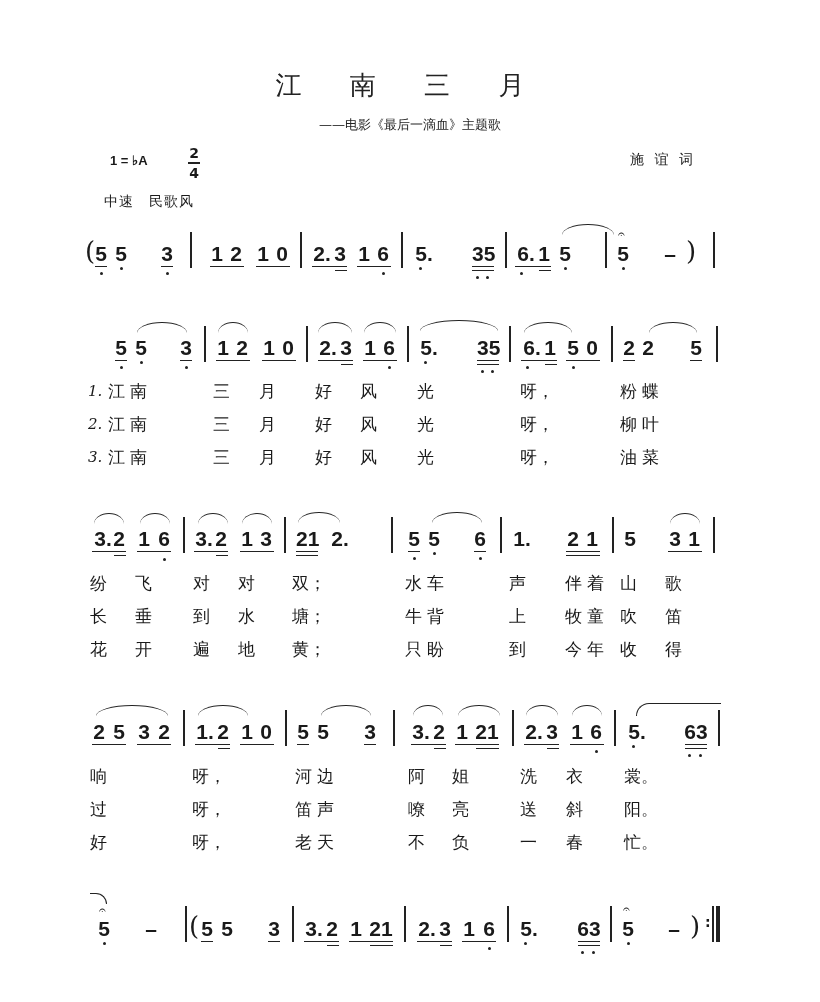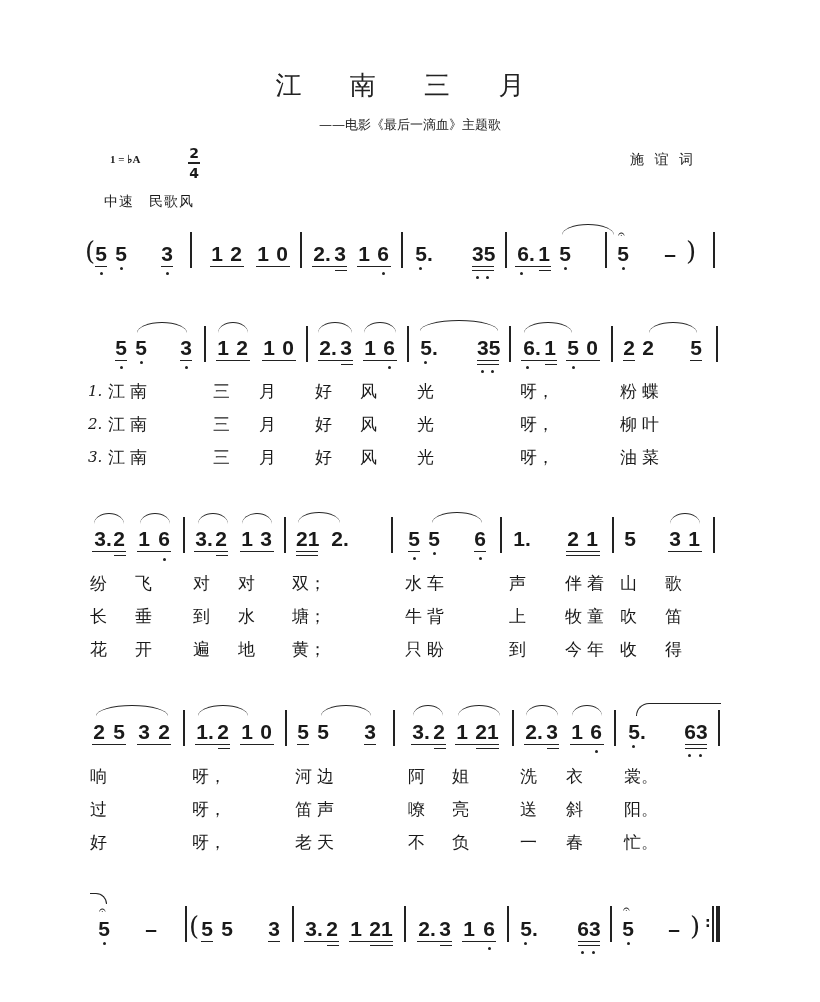--- a/index.html
+++ b/index.html
@@ -3,21 +3,21 @@
 <meta charset="utf-8">
 <style>
   html, body { margin:0; padding:0; background:#ffffff; }
   body { width:820px; height:1002px; position:relative; overflow:hidden;
          font-family:"DejaVu Sans", sans-serif; color:#1a1a1a; }
   .abs { position:absolute; }
   .title { left:0; width:820px; top:68px; text-align:center; font-family:"DejaVu Serif", serif;
            font-size:26px; letter-spacing:20px; color:#222; font-weight:normal; }
   .subtitle { left:0; width:820px; top:116px; text-align:center; font-size:13px; color:#222;
               font-family:"DejaVu Serif", serif; }
-  .key { left:110px; top:153px; font-size:11px; font-weight:bold; font-family:Liberation Serif, serif; }
+  .key { left:110px; top:153px; font-size:13px; font-weight:bold; font-family:Liberation Sans, sans-serif; }
   .time { left:188px; top:145px; font-size:14px; font-weight:bold; text-align:center; line-height:16px;
           font-family:"DejaVu Sans", sans-serif; }
   .time .frac-line { display:block; width:12px; height:1.5px; background:#222; margin:1px auto; }
   .lyricist { left:630px; top:151px; font-size:14px; letter-spacing:3px; font-family:"DejaVu Serif", serif; }
   .tempo { left:104px; top:193px; font-size:14px; font-family:"DejaVu Serif", serif; letter-spacing:1px; }
   .note { position:absolute; font-family:"Liberation Sans", sans-serif; font-weight:bold; font-size:21px;
           line-height:22px; text-align:center; color:#1a1a1a; }
   .bar { position:absolute; width:1.5px; background:#222; height:36px; }
   .bar.thick { width:4px; }
   .ul { position:absolute; height:1.4px; background:#222; }

